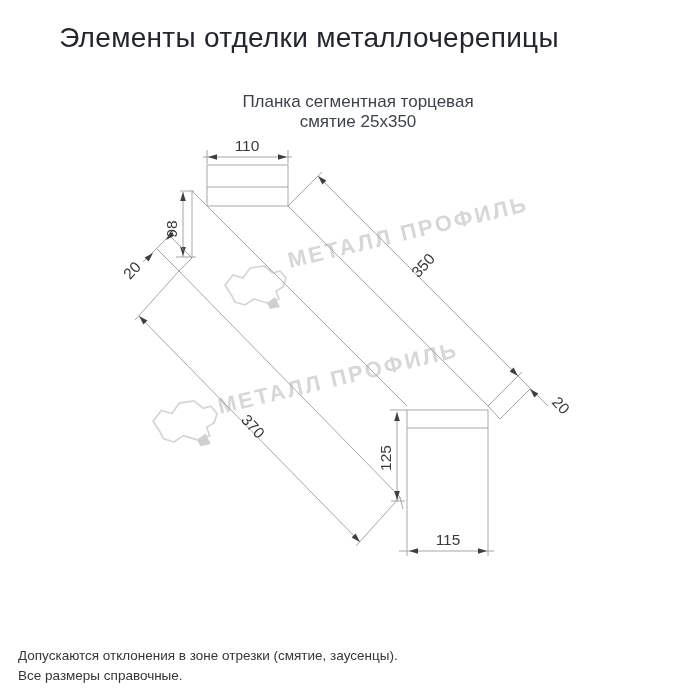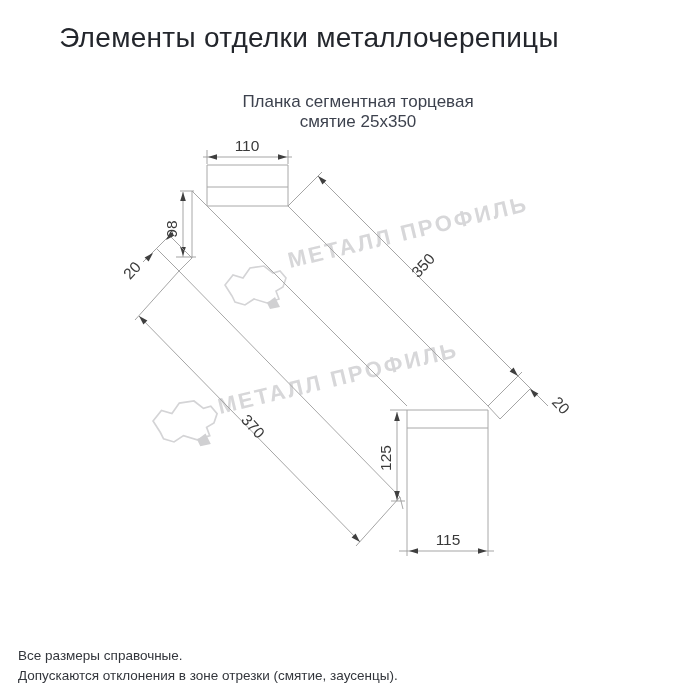--- a/index.html
+++ b/index.html
@@ -129,17 +129,17 @@
 
     <g>
       <path class="dim" d="M399,551 H494"></path>
       <path class="arr" d="M409,551 L418,548.2 L418,553.8 Z"></path>
       <path class="arr" d="M487,551 L478,548.2 L478,553.8 Z"></path>
       <text class="dimtxt" x="448" y="545" text-anchor="middle">115</text>
     </g>
   </svg>
 
   <div class="footer">
+    <div>Допускаются отклонения в зоне отрезки (смятие, заусенцы).</div>
     <div>Все размеры справочные.</div>
-    <div>Допускаются отклонения в зоне отрезки (смятие, заусенцы).</div>
   </div>
 
 </div>
 
 </body></html>

